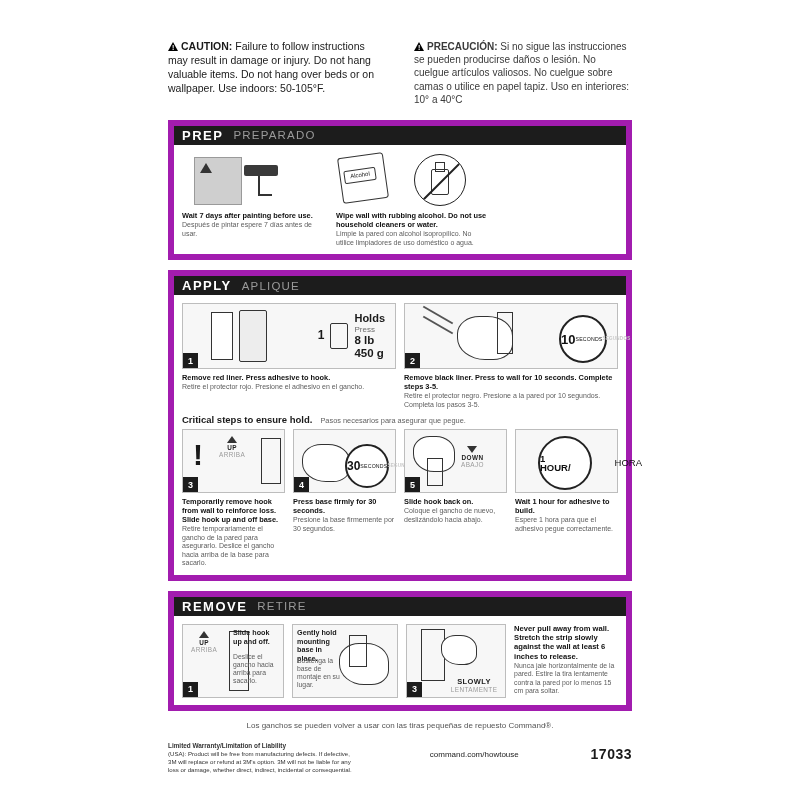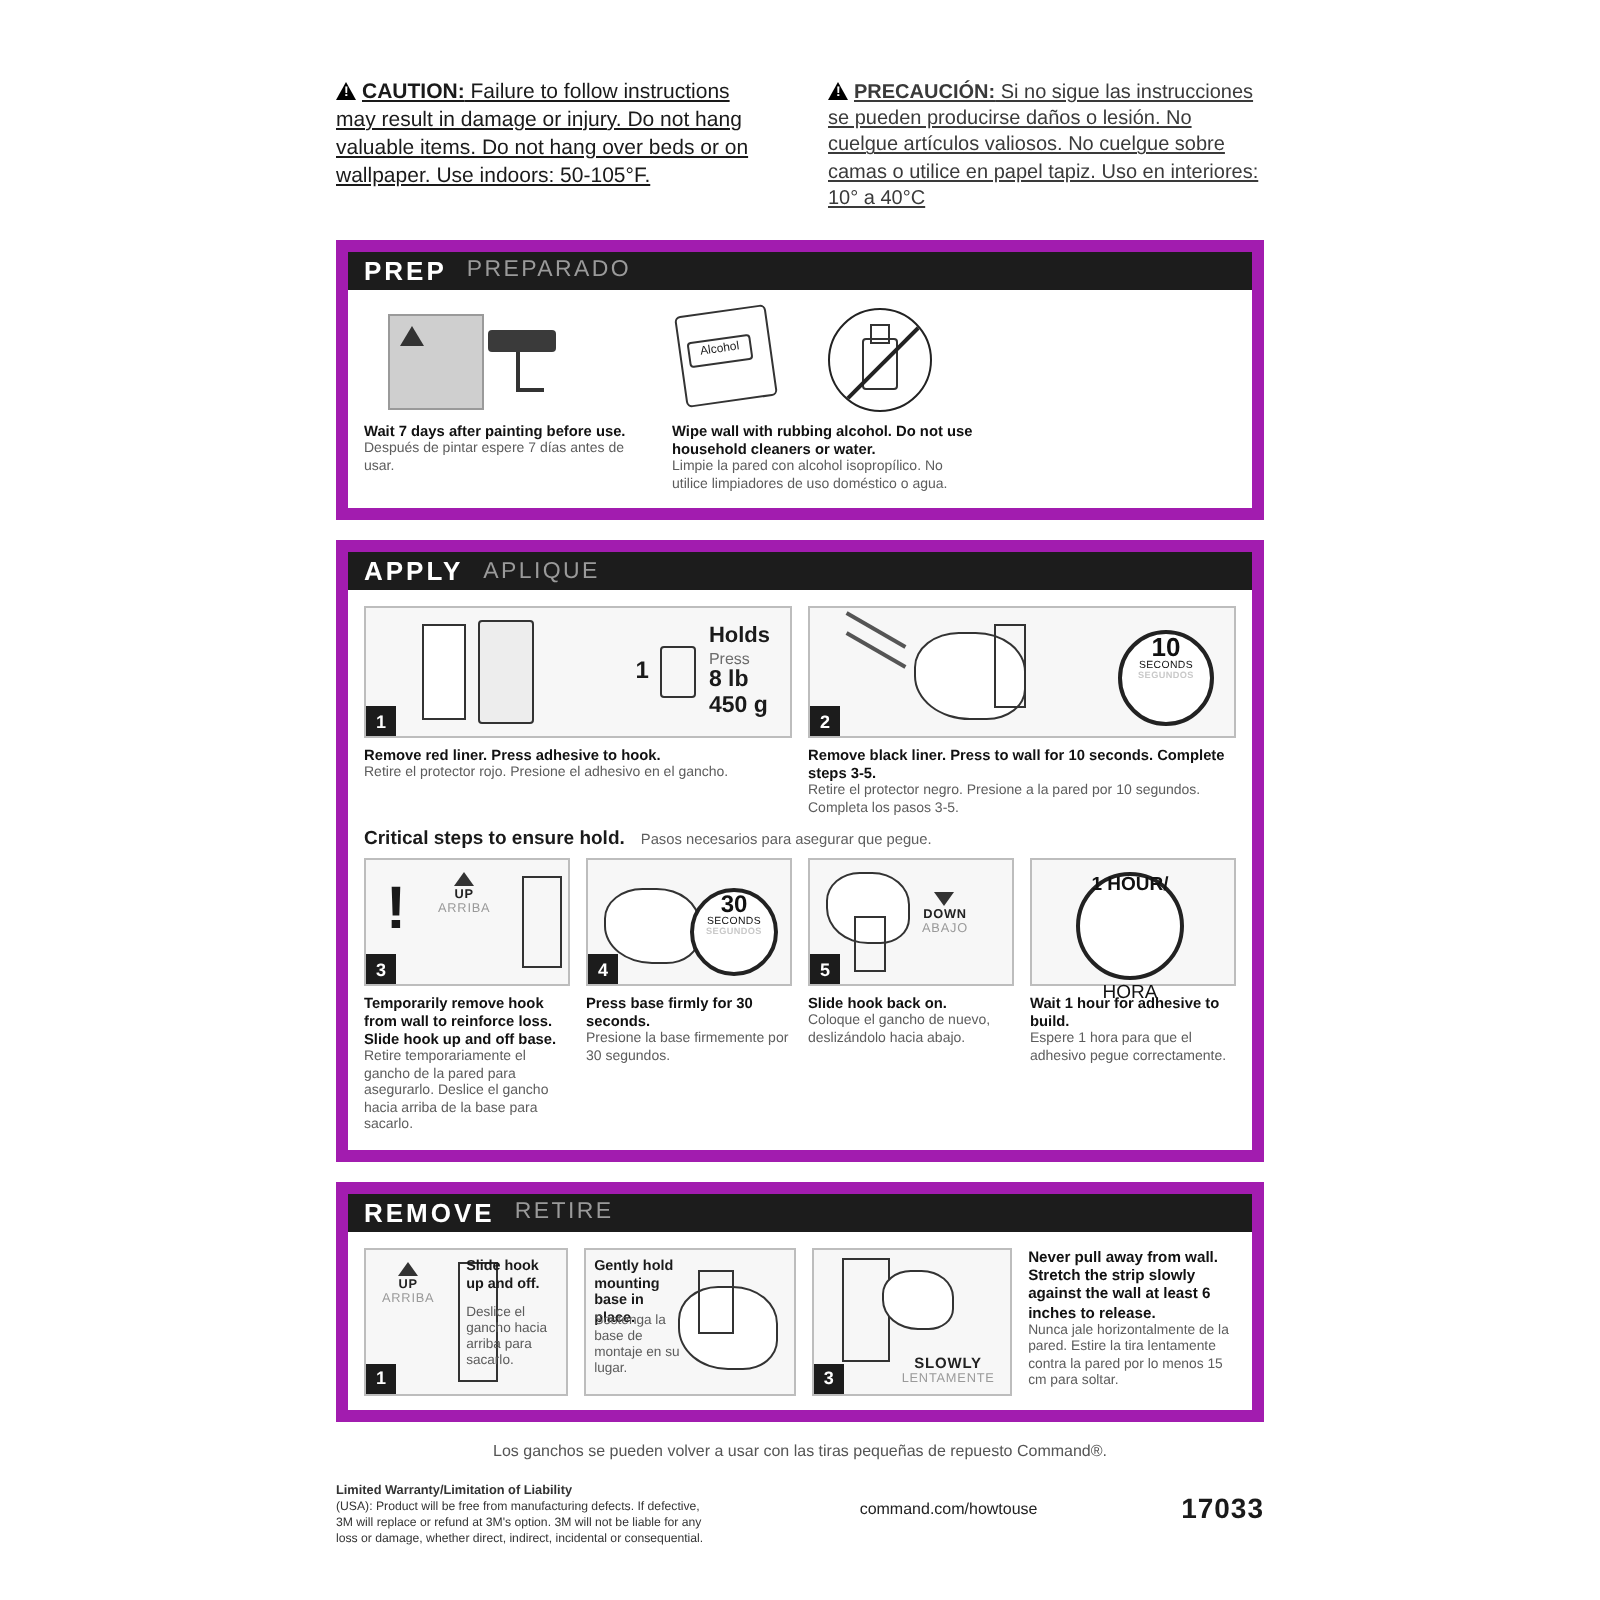--- a/index.html
+++ b/index.html
@@ -26,21 +26,20 @@
   
   .caution-row {
     display: flex;
     gap: 28px;
     margin-bottom: 14px;
   }
   .caution-col {
     width: 218px;
     font-size: 10.5px;
     line-height: 1.32;
-    text-decoration: underline;
   }
   .caution-col.es { color: #3a3a3a; font-size: 10px; }
   .warn-tri {
     display: inline-block;
     width: 0; height: 0;
     border-left: 5px solid transparent;
     border-right: 5px solid transparent;
     border-bottom: 9px solid #000;
     position: relative;
     top: 1px;
@@ -156,21 +155,21 @@
   .holds-txt { font-size: 8px; line-height: 1.15; }
   .holds-txt .b { font-weight: bold; font-size: 11px; }
   .holds-txt .g { color: #6c6c6c; font-size: 8px; }
   .holds-txt .w { font-weight: bold; font-size: 11.5px; }
   .circ-badge {
     width: 42px; height: 42px;
     border-radius: 50%;
     background: #2b2b2b;
     color: #fff;
     display: flex;
-    flex-direction: column;
+    flex-direction: row;
     align-items: center;
     justify-content: flex-start;
     font-size: 11px;
     font-weight: bold;
     line-height: 1;
   }
   .circ-badge .sub { font-size: 5.2px; font-weight: normal; letter-spacing: .2px; margin-top: 1px;}
   .circ-badge .sub2 { font-size: 4.6px; color: #c9c9c9; letter-spacing: .2px;}
 
   .crit {

